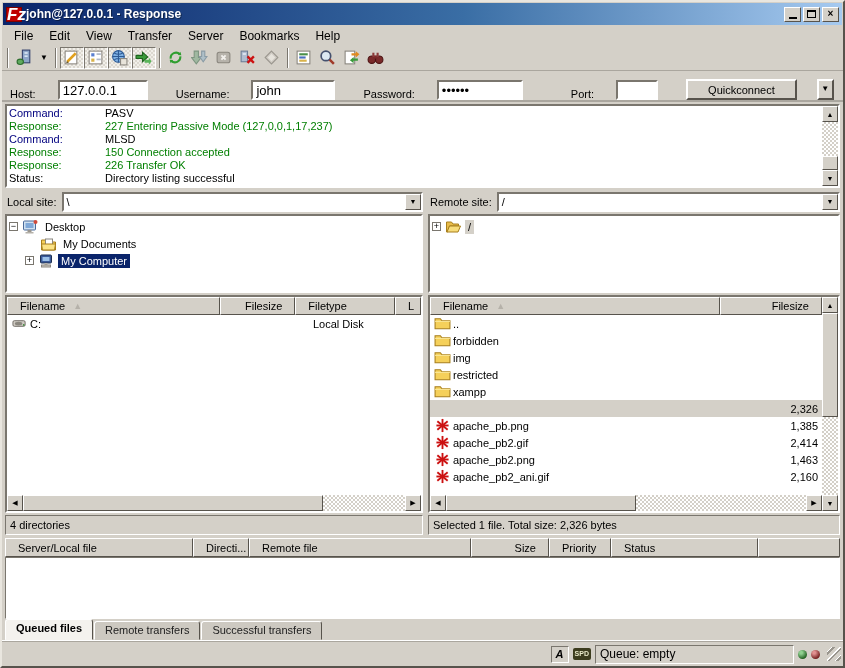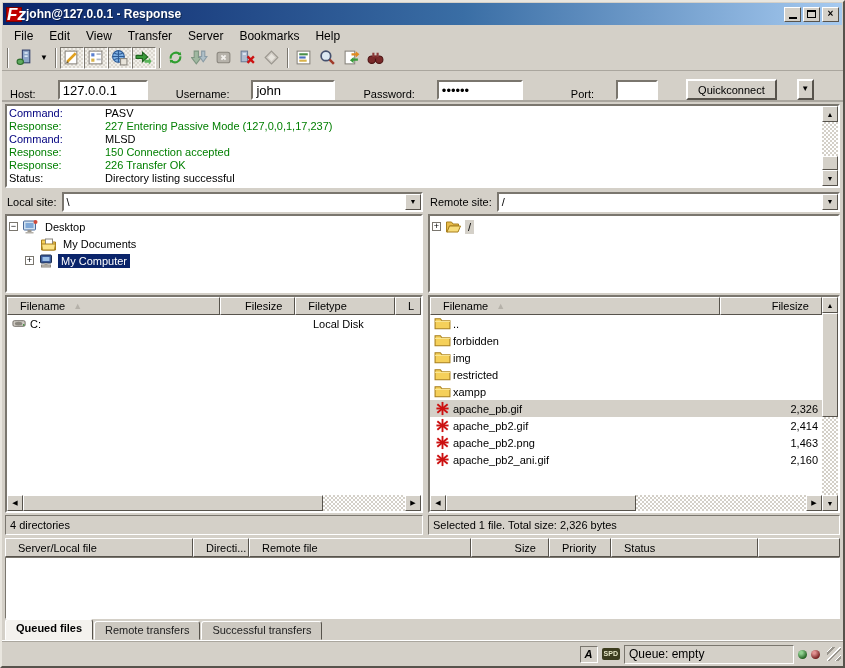--- a/index.html
+++ b/index.html
@@ -38,21 +38,21 @@
     background-size:4px 4px; background-position:0 0,2px 2px; }
   .tbtn svg { width:17px; height:17px; }
   .tarrow { font-size:8px; padding:0 4px; color:#000; }
 
   
   .quickbar { height:31px; display:flex; align-items:flex-end; padding-left:8px; gap:20px;
     border-bottom:2px solid; border-color:#fff; border-bottom-color:#aaa69e; }
   .qlabel { margin-right:2px; }
   .qinput { height:20px; border:2px solid; border-color:#7a766e #fff #fff #7a766e; background:#fff;
     font-family:"Liberation Sans",sans-serif; font-size:13px; padding:0 3px; }
-  .qc-btn { height:21px; padding:0 10px; background:#d4d0c8; border:2px solid; border-color:#fff #57534c #57534c #fff;
+  .qc-btn { height:21px; padding:0 20px; background:#d4d0c8; border:2px solid; border-color:#fff #57534c #57534c #fff;
     font-family:"Liberation Sans",sans-serif; font-size:11px; }
   .qc-arrow { width:17px; height:21px; background:#d4d0c8; border:2px solid; border-color:#fff #57534c #57534c #fff;
     font-size:8px; line-height:16px; text-align:center; }
 
   
   .log-wrap { height:84px; margin:2px 3px 1px 3px; border:2px solid; border-color:#7a766e #fff #fff #7a766e;
     background:#fff; display:flex; }
   .log-lines { flex:1; padding:1px 2px; overflow:hidden; }
   .log-line { display:flex; height:13px; line-height:13px; white-space:nowrap;gap:20px; }
   .log-label { width:76px; flex:none; }
@@ -132,21 +132,21 @@
   .tab.active { height:21px; background:#f4f2ee; font-weight:bold; color:#000;
     border-color:#fff #57534c #f4f2ee #fff; }
 
   
   .statusbar { height:25px; flex:none; display:flex; align-items:center; justify-content:flex-end;
     gap:4px; padding:0 2px 0 4px; border-top:1px solid #aaa69e; }
   .ascii-box { width:18px; height:17px; border:1px solid; border-color:#7a766e #fff #fff #7a766e;
     display:flex; align-items:center; justify-content:center; font-size:11px; font-style:italic; font-weight:bold; }
   .spd-badge { height:12px; padding:1px 2px; background:#3c3c1e; color:#e8e8c8; font-size:7px;
     font-weight:bold; line-height:10px; border-radius:2px; letter-spacing:0; }
-  .queue-box { width:170px; height:19px; border:1px solid; border-color:#7a766e #fff #fff #7a766e;
+  .queue-box { width:199px; height:19px; border:1px solid; border-color:#7a766e #fff #fff #7a766e;
     display:flex; align-items:center; padding:0 4px; font-size:12px; }
   .led { width:9px; height:9px; border-radius:50%; }
   .led.green { background:radial-gradient(circle at 35% 30%, #8fd08f 15%, #1d5c1d 75%); }
   .led.red { background:radial-gradient(circle at 35% 30%, #e09090 15%, #6e1a1a 75%); }
   .grip { width:14px; height:14px; margin-left:3px;
     background:repeating-linear-gradient(135deg, transparent 0 3px, #fff 3px 4px, #9a968e 4px 6px); }
 </style>
 </head>
 <body>
 
@@ -514,33 +514,38 @@
                       <path d="M1 2.5h5l1.5 2H15V12H1z" fill="#f5d05a" stroke="#a87f1c"></path>
                       <path d="M1 5h14" stroke="#fbe89a"></path>
                     </svg>
                     <span>xampp</span>
                   </div>
                 <div class="fcell right" style="flex:1">
                     <span></span>
                   </div>
               </div>
               <div class="lrow sel">
+                <div class="fcell right" style="flex:1">
+                    <span>2,326</span>
+                  </div>
+              </div>
+              <div class="lrow">
                 <div class="fcell" style="width:290px">
                     <svg class="ficon" viewBox="0 0 16 16">
                       <g stroke="#cc1111" stroke-width="2">
                         <line x1="8" y1="1" x2="8" y2="15"></line>
                         <line x1="2.5" y1="3.5" x2="13.5" y2="12.5"></line>
                         <line x1="13.5" y1="3.5" x2="2.5" y2="12.5"></line>
                         <line x1="1.5" y1="8" x2="14.5" y2="8"></line>
                       </g>
                     </svg>
-                    <span>apache_pb.gif</span>
-                  </div>
-                <div class="fcell right" style="flex:1">
-                    <span>2,326</span>
+                    <span>apache_pb.png</span>
+                  </div>
+                <div class="fcell right" style="flex:1">
+                    <span>1,385</span>
                   </div>
               </div>
               <div class="lrow">
                 <div class="fcell" style="width:290px">
                     <svg class="ficon" viewBox="0 0 16 16">
                       <g stroke="#cc1111" stroke-width="2">
                         <line x1="8" y1="1" x2="8" y2="15"></line>
                         <line x1="2.5" y1="3.5" x2="13.5" y2="12.5"></line>
                         <line x1="13.5" y1="3.5" x2="2.5" y2="12.5"></line>
                         <line x1="1.5" y1="8" x2="14.5" y2="8"></line>

